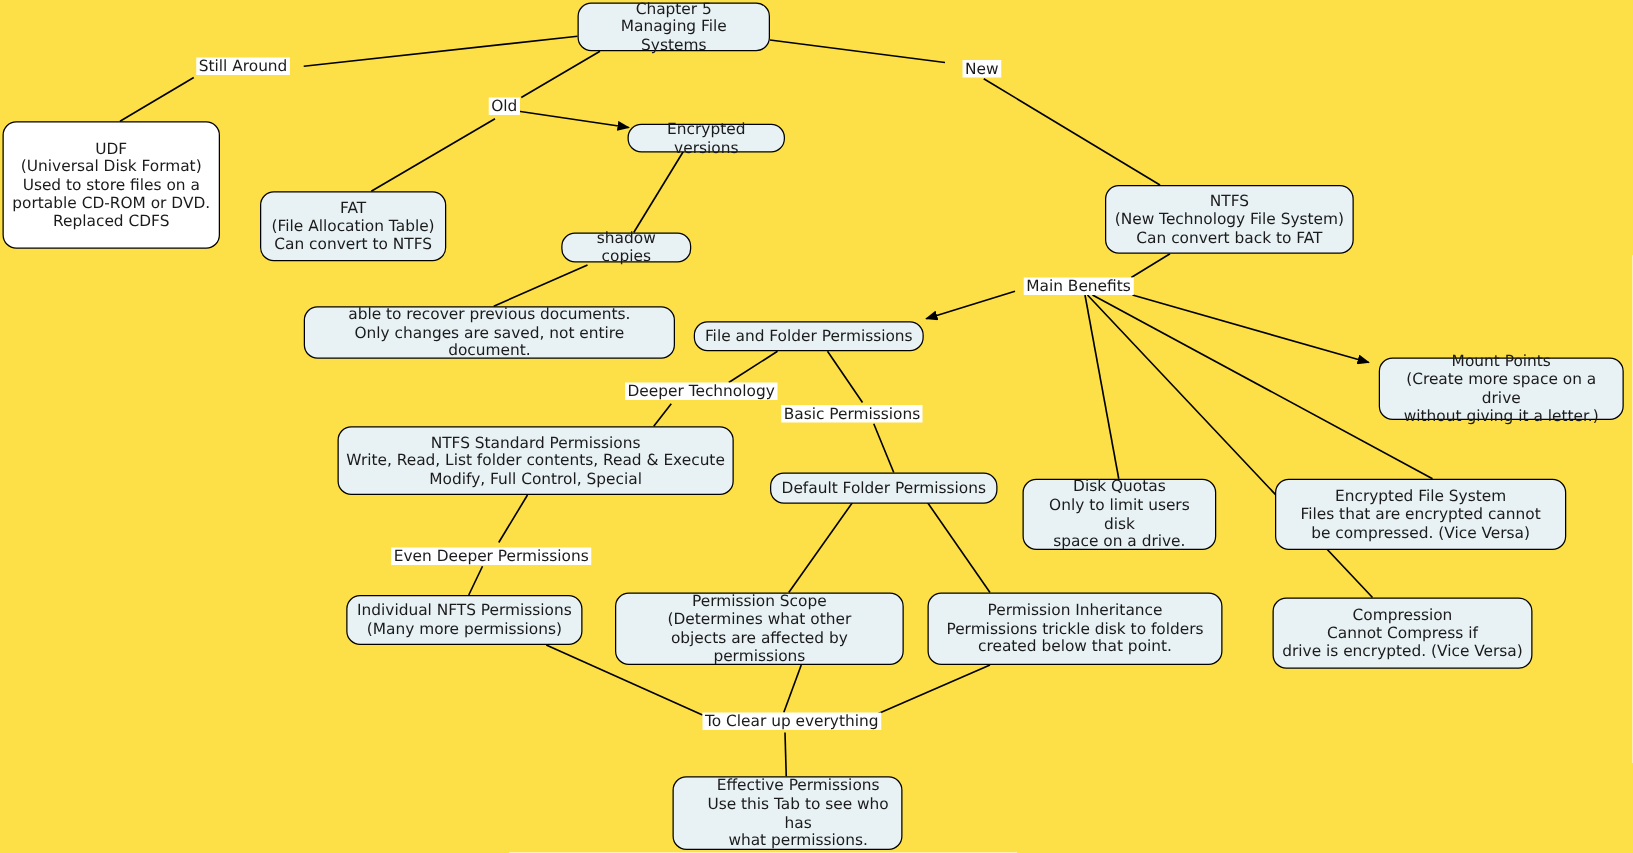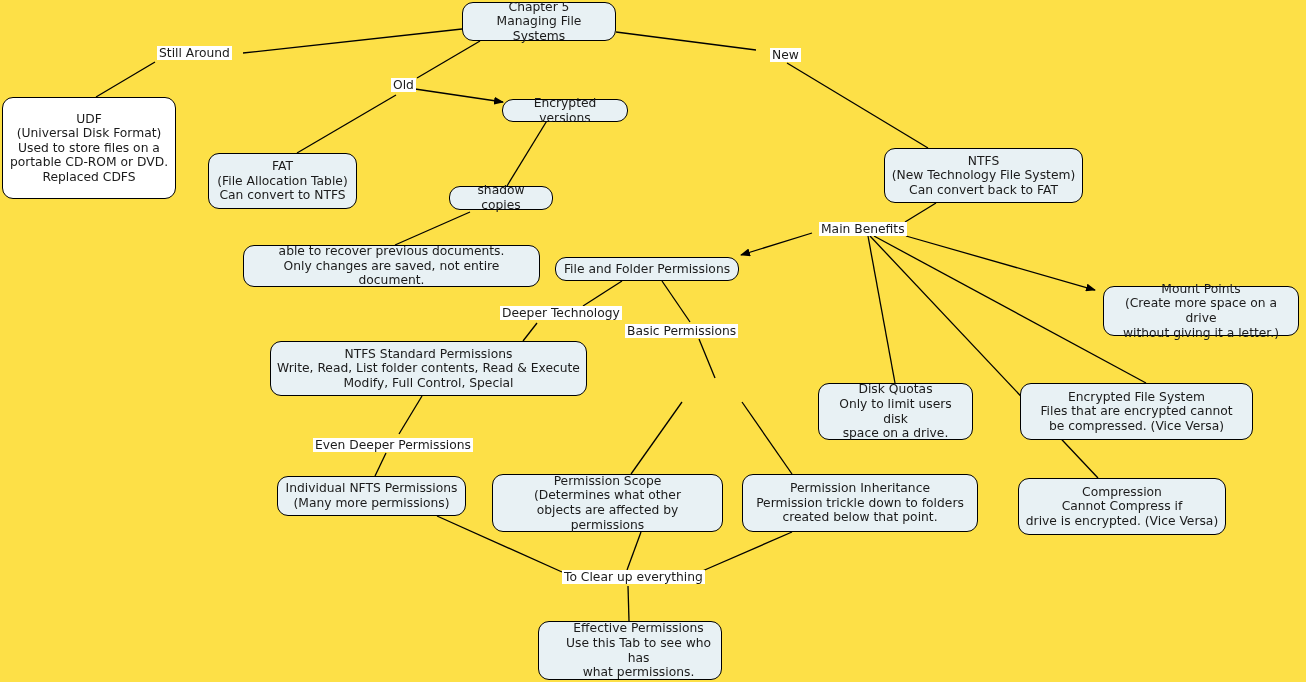--- a/index.html
+++ b/index.html
@@ -171,20 +171,23 @@
 (Create more space on a drive
 without giving it a letter.)</span>
   </div>
 
   <div class="node" style="left:270px; top:341px; width:317px; height:55px;">
     <span>NTFS Standard Permissions
 Write, Read, List folder contents, Read &amp; Execute
 Modify, Full Control, Special</span>
   </div>
 
+  <div class="node" style="left:616px; top:378px; width:182px; height:25px;">
+    <span>Default Folder Permissions</span>
+  </div>
 
   <div class="node" style="left:818px; top:383px; width:155px; height:57px;">
     <span>Disk Quotas
 Only to limit users disk
 space on a drive.</span>
   </div>
 
   <div class="node" style="left:1020px; top:383px; width:233px; height:57px;">
     <span>Encrypted File System
 Files that are encrypted cannot
@@ -197,21 +200,21 @@
   </div>
 
   <div class="node" style="left:492px; top:474px; width:231px; height:58px;">
     <span>Permission Scope
 (Determines what other
 objects are affected by permissions</span>
   </div>
 
   <div class="node" style="left:742px; top:474px; width:236px; height:58px;">
     <span>Permission Inheritance
-Permission trickle down to folders
+Permissions trickle disk to folders
 created below that point.</span>
   </div>
 
   <div class="node" style="left:1018px; top:478px; width:208px; height:57px;">
     <span>Compression
 Cannot Compress if
 drive is encrypted. (Vice Versa)</span>
   </div>
 
   <div class="node" style="left:538px; top:621px; width:184px; height:59px;padding-left:23px;">

